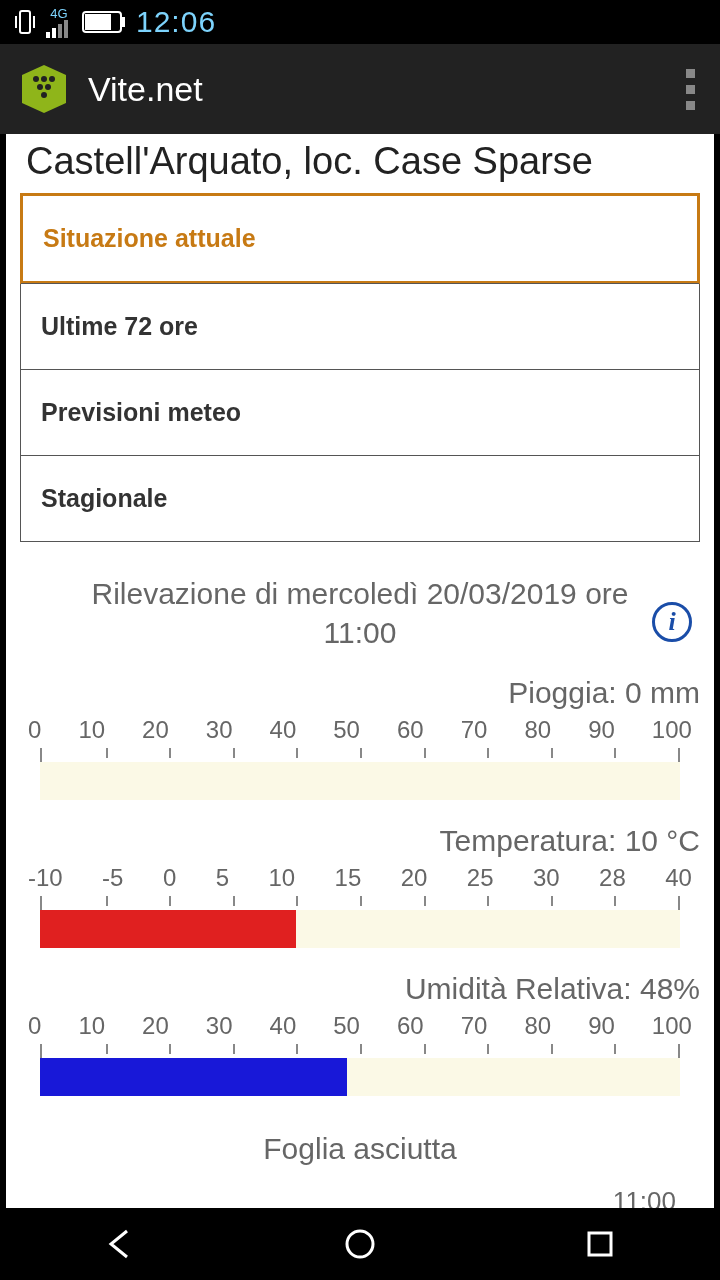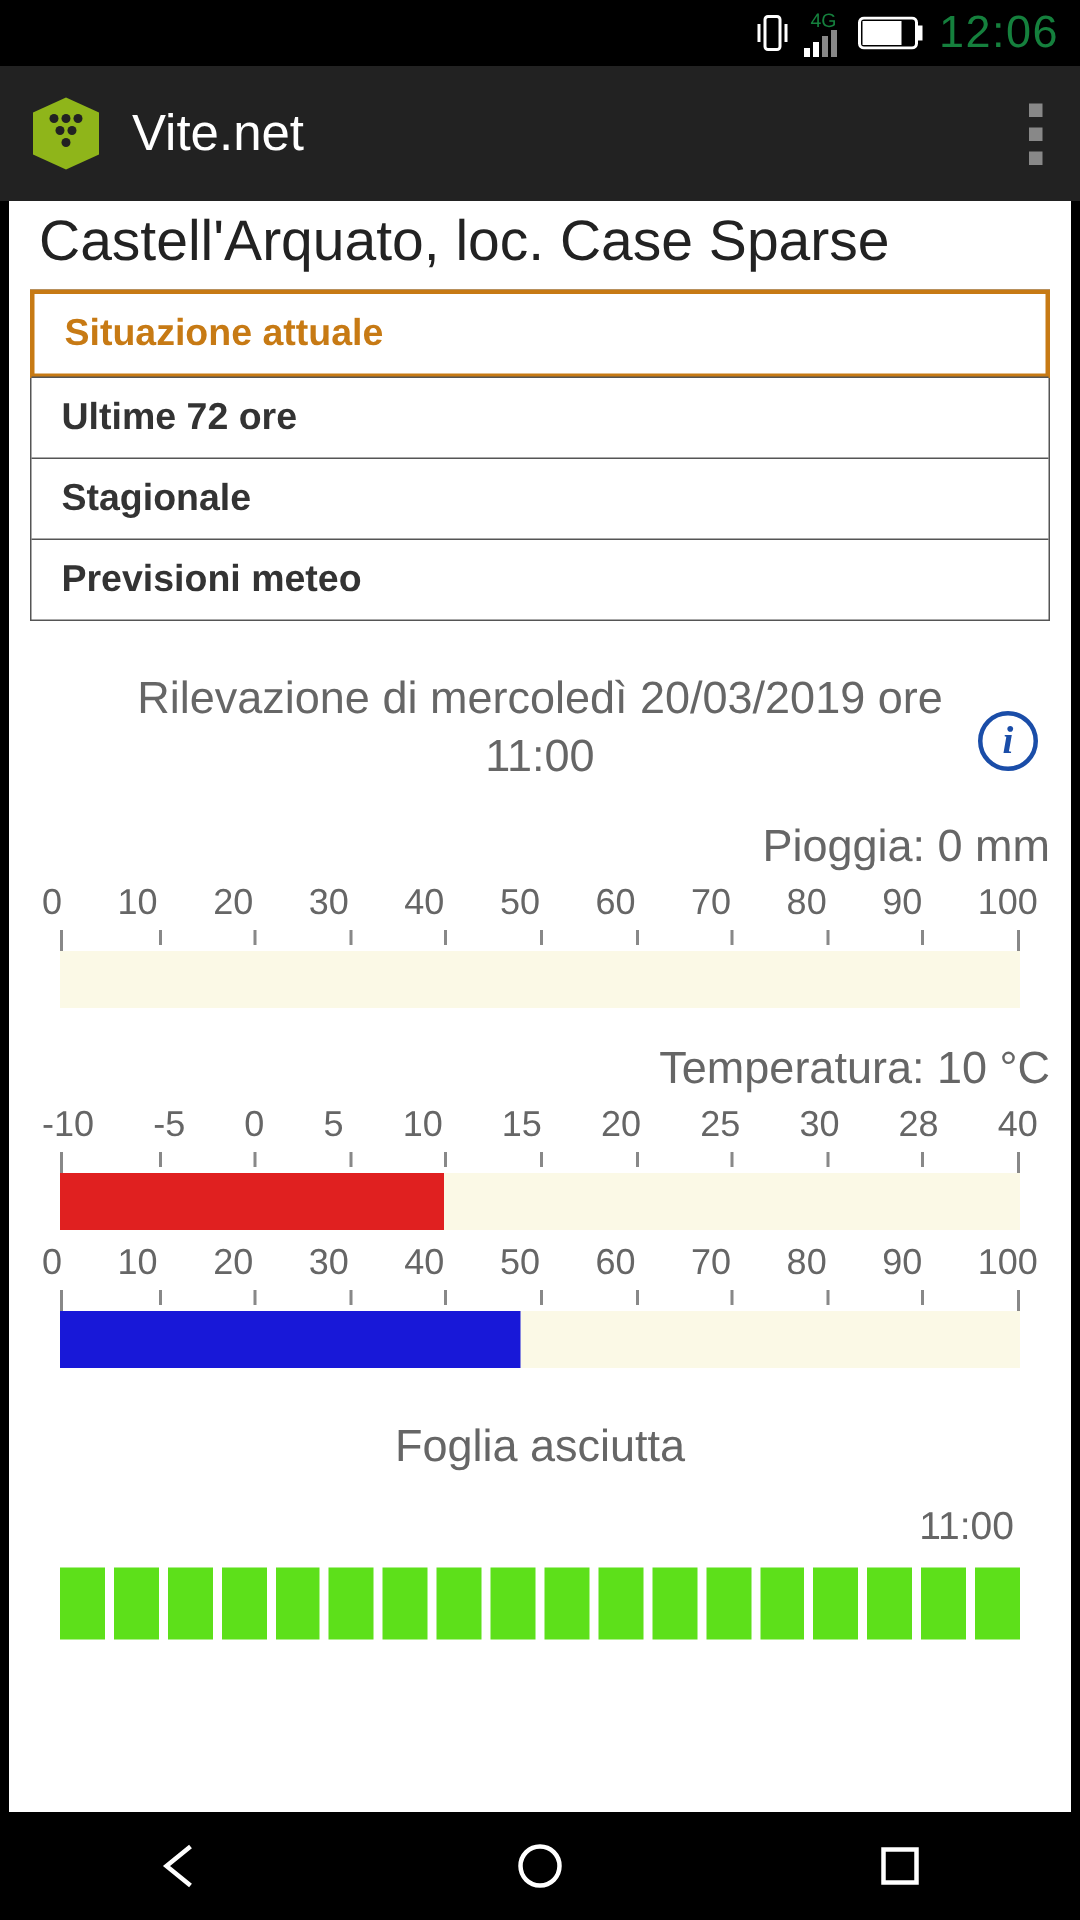--- a/index.html
+++ b/index.html
@@ -1,28 +1,28 @@
 <!DOCTYPE html>
 <html><head>
 <meta charset="utf-8">
 <style>
   * { box-sizing: border-box; margin: 0; padding: 0; }
   html, body { width: 720px; height: 1280px; font-family: Arial, Helvetica, sans-serif; background: #000; overflow: hidden; }
-  .status-bar { height: 44px; background: #000; color: #15803d; display: flex; align-items: center; justify-content: flex-end; padding: 0 14px; gap: 10px; font-size: 26px; }
+  .status-bar { height: 44px; background: #000; color: #7dd3fc; display: flex; align-items: center; justify-content: flex-start; padding: 0 14px; gap: 10px; font-size: 26px; }
   .status-bar .icon { display: inline-flex; align-items: center; justify-content: center; }
   .status-bar .time { font-size: 30px; letter-spacing: 1px; }
   .app-bar { height: 90px; background: #222; color: #fff; display: flex; align-items: center; padding: 0 12px; }
   .app-bar .logo { width: 64px; height: 64px; display: flex; align-items: center; justify-content: center; margin-right: 12px; }
   .app-bar .title { font-size: 34px; font-weight: 400; flex: 1; }
   .app-bar .menu { width: 36px; display: flex; flex-direction: column; gap: 7px; align-items: center; }
   .app-bar .menu span { width: 9px; height: 9px; background: #888; display: block; }
   .content { background: #ffffff; height: calc(1280px - 44px - 90px - 72px); overflow: hidden; padding: 0 14px 0 14px; border-left: 6px solid #000; border-right: 6px solid #000; }
   .page-title { font-size: 38px; color: #222; padding: 6px 6px 10px 6px; }
   .tabs { border: 1px solid #555; }
-  .tab { padding: 12px 20px; font-size: 25px; font-weight: bold; color: #333; border-top: 1px solid #555; }
+  .tab { padding: 28px 20px; font-size: 25px; font-weight: bold; color: #333; border-top: 1px solid #555; }
   .tab:first-child { border-top: none; }
   .tab.active { color: #c77a14; border: 3px solid #c77a14; margin: -1px; }
   .reading-header { text-align: center; color: #666; font-size: 30px; margin-top: 32px; line-height: 1.3; position: relative; }
   .info-icon { position: absolute; right: 8px; top: 28px; width: 40px; height: 40px; border: 3px solid #1a4da8; border-radius: 50%; color: #1a4da8; font-size: 26px; display: flex; align-items: center; justify-content: center; font-family: Georgia, serif; font-style: italic; font-weight: bold; }
   .gauge { margin-top: 8px; }
   .gauge-title { text-align: right; color: #666; font-size: 30px; margin-top: 24px; margin-bottom: 6px; }
   .gauge-scale { display: flex; justify-content: space-between; padding: 0 8px; color: #666; font-size: 24px; }
   .gauge-ticks { position: relative; height: 14px; margin: 4px 20px 0 20px; border-left: 2px solid #888; border-right: 2px solid #888; }
   .gauge-ticks .tick { position: absolute; top: 0; width: 2px; height: 10px; background: #888; }
   .gauge-bar-track { height: 38px; margin: 0 20px; background: #fbf9e6; position: relative; }
@@ -83,22 +83,22 @@
       <span></span>
     </div>
 </div>
 
 <div class="content">
   <div class="page-title">Castell'Arquato, loc. Case Sparse</div>
 
   <div class="tabs" id="tabs-container">
       <div class="tab active">Situazione attuale</div>
       <div class="tab">Ultime 72 ore</div>
+      <div class="tab">Previsioni meteo</div>
       <div class="tab">Stagionale</div>
-      <div class="tab">Previsioni meteo</div>
     </div>
 
   <div class="reading-header">
     <div>Rilevazione di mercoledì 20/03/2019 ore</div>
     <div>11:00</div>
     <div class="info-icon">i</div>
   </div>
 
   <div id="gauges">
       <div class="gauge">
@@ -155,20 +155,21 @@
           <div class="tick" style="left: 60%;"></div>
           <div class="tick" style="left: 70%;"></div>
           <div class="tick" style="left: 80%;"></div>
           <div class="tick" style="left: 90%;"></div>
         </div>
         <div class="gauge-bar-track">
           <div class="gauge-bar-fill" style="width: 40%; background: rgb(224, 32, 32);"></div>
         </div>
       </div>
       <div class="gauge">
+        <div class="gauge-title">Umidità Relativa: 48%</div>
         <div class="gauge-scale">
           <span>0</span>
           <span>10</span>
           <span>20</span>
           <span>30</span>
           <span>40</span>
           <span>50</span>
           <span>60</span>
           <span>70</span>
           <span>80</span>

